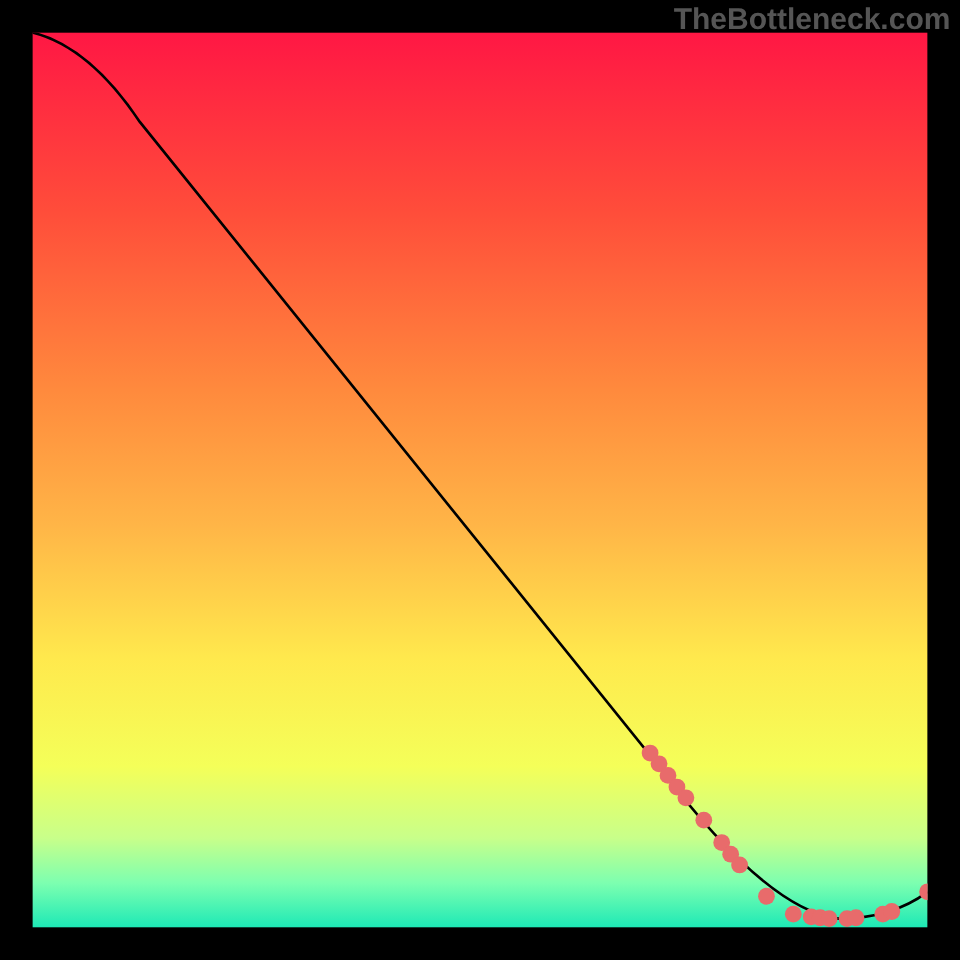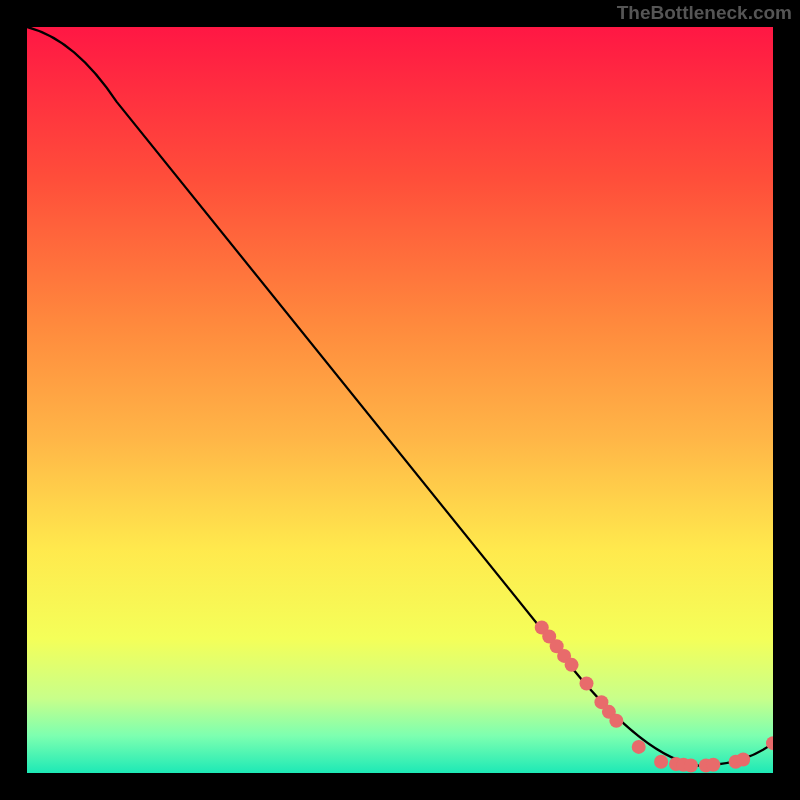--- a/index.html
+++ b/index.html
@@ -10,21 +10,21 @@
     background: #000;
     position: relative;
     font-family: Arial, sans-serif;
     overflow: hidden;
   }
   .watermark {
     position: absolute;
     top: 2px;
     right: 8px;
     color: #555;
-    font-size: 19px;
+    font-size: 25px;
     font-weight: bold;
     z-index: 10;
   }
   .plot {
     position: absolute;
     left: 27px;
     top: 27px;
     width: 746px;
     height: 746px;
   }

